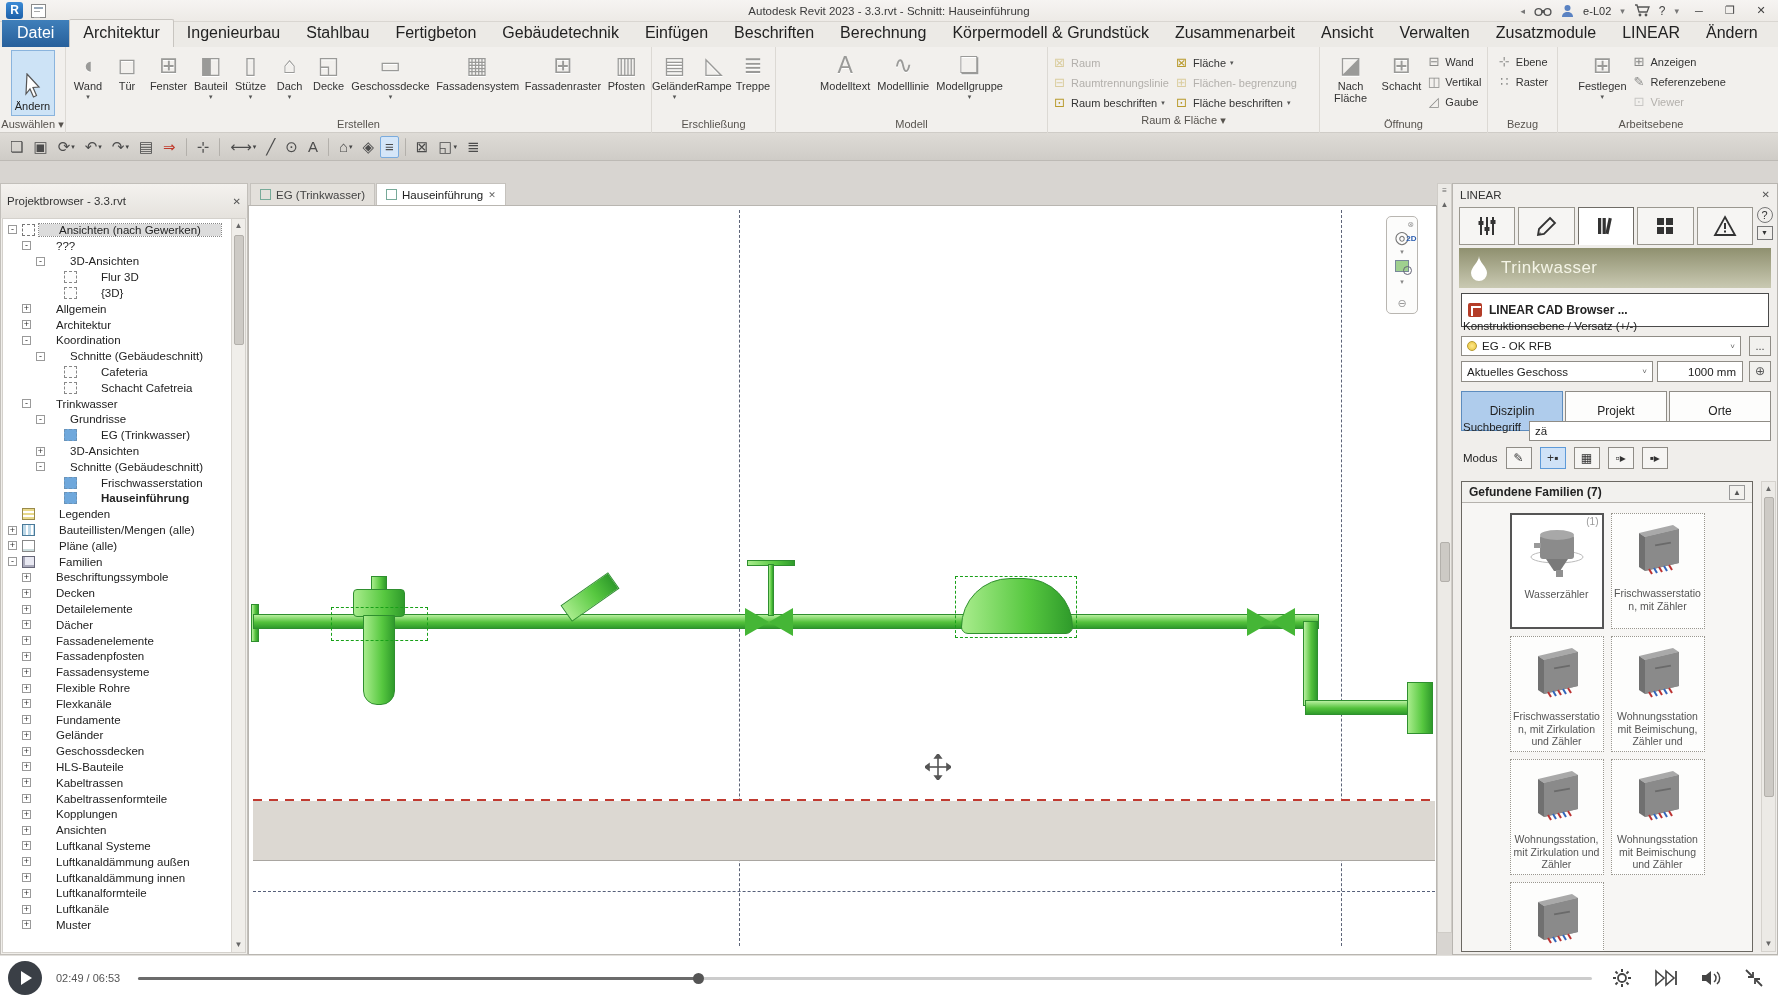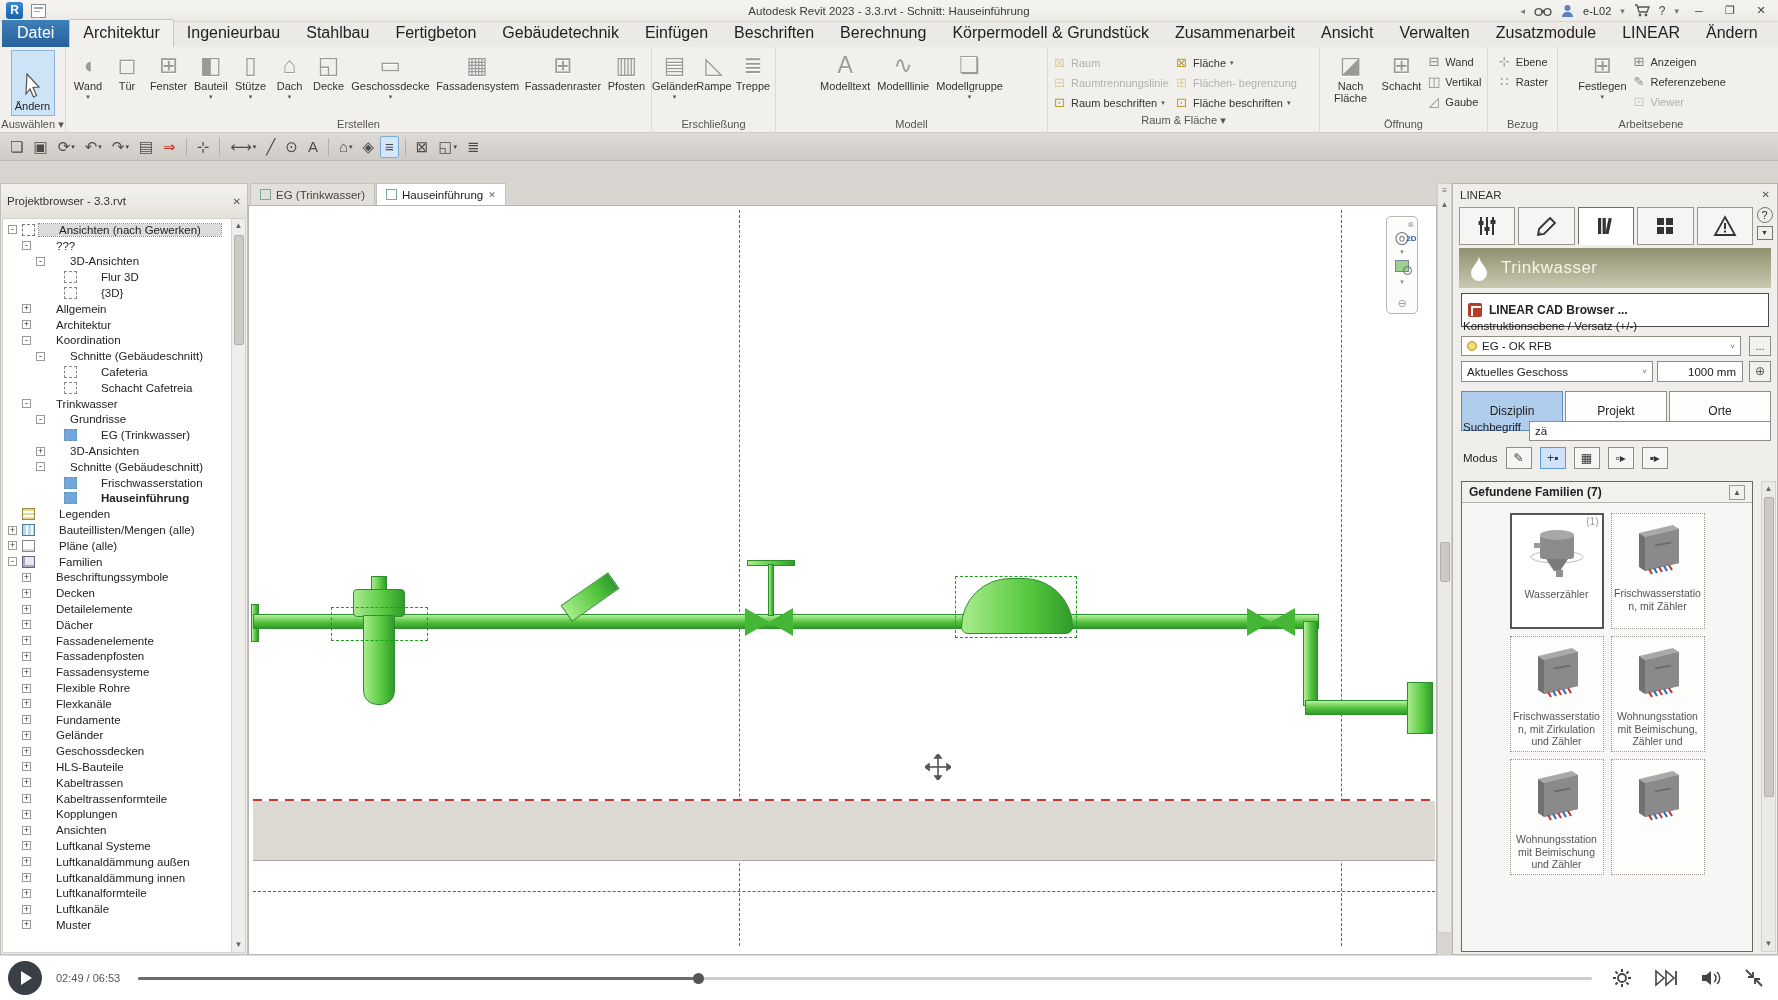--- a/index.html
+++ b/index.html
@@ -1178,20 +1178,41 @@
                   <line x1="27" y1="47" x2="30" y2="52" stroke="#36b"></line>
                   <line x1="32" y1="46" x2="35" y2="51" stroke="#b33"></line>
                   <line x1="37" y1="45" x2="40" y2="50" stroke="#36b"></line>
                   <line x1="42" y1="44" x2="45" y2="49" stroke="#b33"></line>
                 </g>
               </svg>
             </span>
             <span class="flab">Wohnungsstation mit Beimischung, Zähler und</span>
           </div>
 
+          <div class="fcard station">
+            <span class="fbadge"></span>
+            <span class="fimg">
+
+              <svg class="svg-station" width="62" height="62" viewBox="0 0 62 62">
+                <path d="M12 12l34-8 6 4-34 8z" fill="#a9a9a9"></path>
+                <path d="M12 12l34-8v34l-34 8z" fill="#8f8f8f" transform="translate(6 4)"></path>
+                <path d="M12 12v34l6 4V16z" fill="#707070"></path>
+                <path d="M18 16l34-8v34l-34 8z" fill="#8a8a8a"></path>
+                <rect x="28" y="22" width="16" height="2" fill="#6a6a6a" transform="rotate(-10 36 23)"></rect>
+                <g stroke-width="2">
+                  <line x1="22" y1="48" x2="25" y2="53" stroke="#b33"></line>
+                  <line x1="27" y1="47" x2="30" y2="52" stroke="#36b"></line>
+                  <line x1="32" y1="46" x2="35" y2="51" stroke="#b33"></line>
+                  <line x1="37" y1="45" x2="40" y2="50" stroke="#36b"></line>
+                  <line x1="42" y1="44" x2="45" y2="49" stroke="#b33"></line>
+                </g>
+              </svg>
+            </span>
+            <span class="flab">Wohnungsstation, mit Zirkulation und Zähler</span>
+          </div>
 
           <div class="fcard station">
             <span class="fbadge"></span>
             <span class="fimg">
 
               <svg class="svg-station" width="62" height="62" viewBox="0 0 62 62">
                 <path d="M12 12l34-8 6 4-34 8z" fill="#a9a9a9"></path>
                 <path d="M12 12l34-8v34l-34 8z" fill="#8f8f8f" transform="translate(6 4)"></path>
                 <path d="M12 12v34l6 4V16z" fill="#707070"></path>
                 <path d="M18 16l34-8v34l-34 8z" fill="#8a8a8a"></path>

